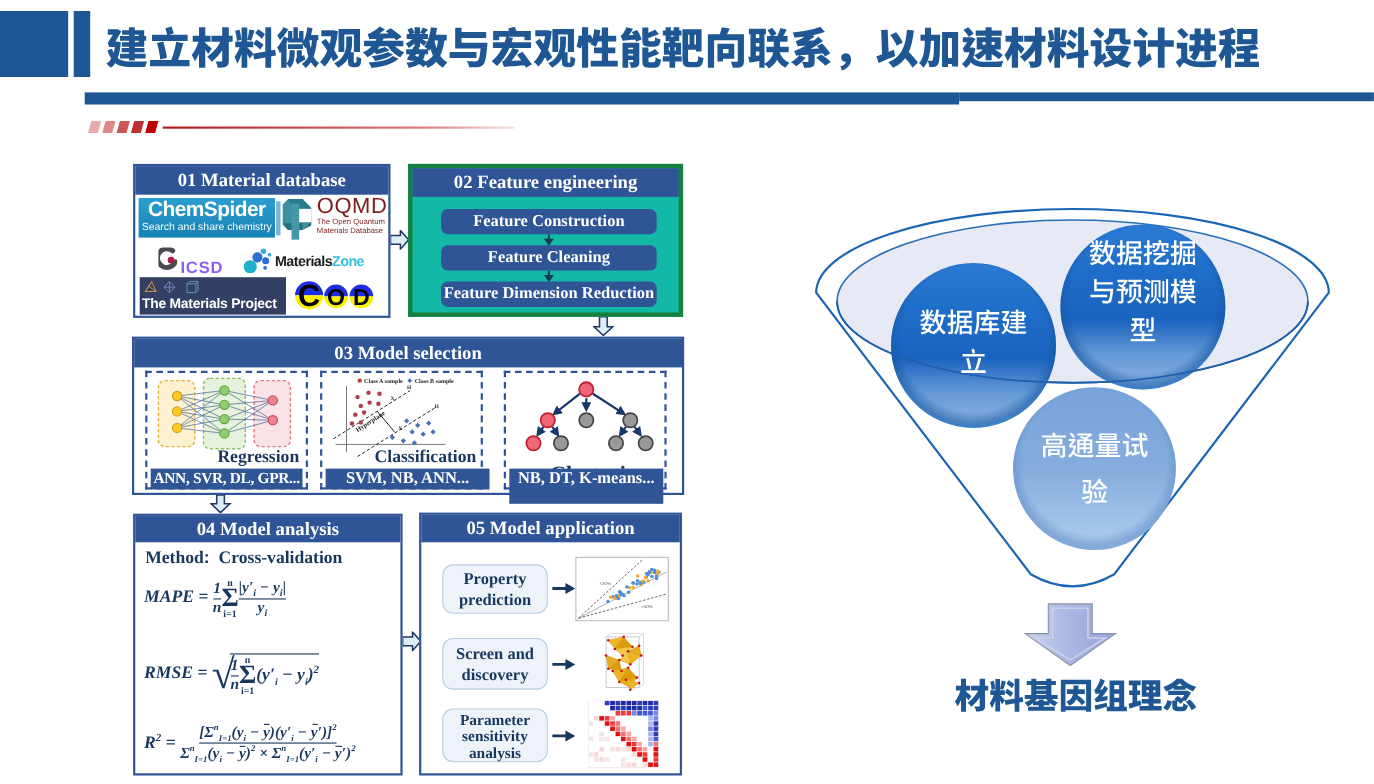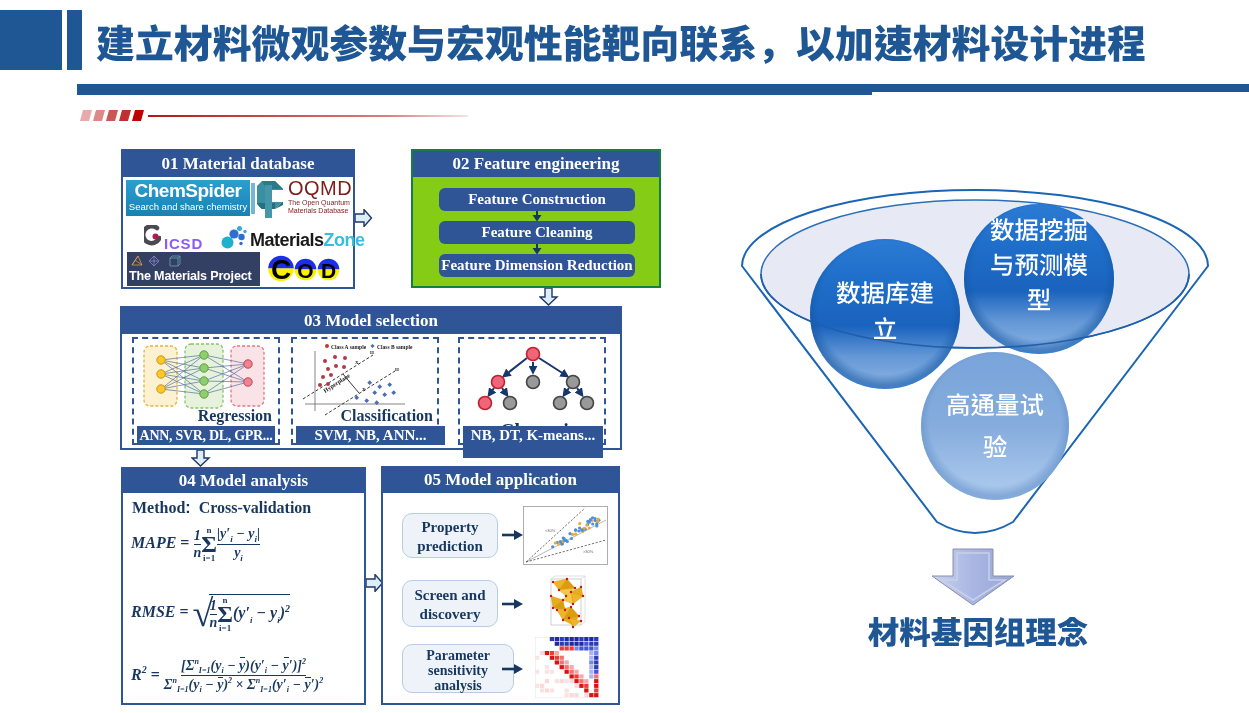--- a/index.html
+++ b/index.html
@@ -79,21 +79,21 @@
   <div class="abs" style="left:41px;top:84px;font-size:15px;font-weight:bold;color:#8b5cf6;letter-spacing:0.8px;">ICSD</div>
 
   <svg class="abs" style="left:98px;top:73px;" width="26" height="25" viewBox="0 0 26 25">
     <circle cx="6.5" cy="18.5" r="6" fill="#1fb0ce"></circle>
     <circle cx="13" cy="10" r="4.6" fill="#2d6fd1"></circle>
     <circle cx="20.5" cy="13" r="3.2" fill="#2d6fd1"></circle>
     <circle cx="18.5" cy="4.5" r="2.5" fill="#35a9e0"></circle>
     <circle cx="24" cy="7.5" r="1.7" fill="#35a9e0"></circle>
     <circle cx="20" cy="19.5" r="1.7" fill="#2d6fd1"></circle>
   </svg>
-  <div class="abs" style="left:127px;top:79px;font-size:18px;font-weight:bold;color:#1a1a1a;letter-spacing:-0.5px;white-space:nowrap;">Materials<span style="color:#35bee0;">Zone</span></div>
+  <div class="abs" style="left:127px;top:79px;font-size:13px;font-weight:bold;color:#1a1a1a;letter-spacing:-0.5px;white-space:nowrap;">Materials<span style="color:#35bee0;">Zone</span></div>
 
   <div class="abs" style="left:4px;top:101px;width:133px;height:34px;background:#333f63;color:#fff;overflow:hidden;">
     <svg class="abs" style="left:3px;top:2px;" width="70" height="14" viewBox="0 0 70 14">
       <g stroke="#d89b4a" fill="none" stroke-width="0.8">
           <path d="M2 11 L12 11 L8 2 Z M2 11 L8 2 M12 11 L5 6"></path>
         </g>
       <g stroke="#8888cc" fill="none" stroke-width="0.8">
           <path d="M24 2 L29 7 L24 12 L19 7 Z M24 2 L24 12 M19 7 L29 7"></path>
         </g>
       <g stroke="#6ba3b8" fill="none" stroke-width="0.8">
@@ -132,21 +132,21 @@
       <text x="37.5" y="24.5" font-size="21" font-weight="bold" fill="#000" text-anchor="middle" font-family="Liberation Sans">O</text>
       <text x="60.5" y="24.5" font-size="21" font-weight="bold" fill="#000" text-anchor="middle" font-family="Liberation Sans">D</text>
     </svg>
   </div>
 </div>
 
 <svg class="abs" style="left:355px;top:209px;" width="18" height="18" viewBox="0 0 18 18">
   <polygon points="0,5 9,5 9,0.5 16.5,9 9,17.5 9,13 0,13" fill="#ddeef9" stroke="#1f3864" stroke-width="1.4"></polygon>
 </svg>
 
-<div class="abs" style="left:371px;top:149px;width:250px;height:139px;border:2px solid #15803d;background:#84cc16;margin-left:40px;">
+<div class="abs" style="left:371px;top:149px;width:250px;height:139px;border:4px solid #15803d;background:#14b8a6;">
   <div class="hdr" style="height:26px;font-size:17px;line-height:25px;">02 Feature engineering</div>
   <div class="abs hdr" style="left:26px;top:37px;width:196px;height:23px;border-radius:6px;font-size:15px;line-height:22px;">Feature Construction</div>
   <div class="abs hdr" style="left:26px;top:70px;width:196px;height:23px;border-radius:6px;font-size:15px;line-height:22px;">Feature Cleaning</div>
   <div class="abs hdr" style="left:26px;top:103px;width:196px;height:23px;border-radius:6px;font-size:15px;line-height:22px;">Feature Dimension Reduction</div>
   <svg class="abs" style="left:118px;top:60px;" width="12" height="11">
       <path d="M6 0 L6 5" stroke="#17375e" stroke-width="2"></path>
       <polygon points="6,10.5 1.5,4 10.5,4" fill="#17375e"></polygon>
     </svg>
   <svg class="abs" style="left:118px;top:93px;" width="12" height="11">
       <path d="M6 0 L6 5" stroke="#17375e" stroke-width="2"></path>
@@ -308,21 +308,21 @@
 </div>
 
 <svg class="abs" style="left:366px;top:574px;" width="18" height="18" viewBox="0 0 18 18">
   <polygon points="0,5 9,5 9,0.5 16.5,9 9,17.5 9,13 0,13" fill="#ddeef9" stroke="#1f3864" stroke-width="1.4"></polygon>
 </svg>
 
 <div class="abs" style="left:381px;top:466px;width:239px;height:239px;border:2px solid #2f5597;background:#fff;">
   <div class="hdr" style="height:25px;font-size:17px;line-height:24px;">05 Model application</div>
   <div class="abs serif navy" style="left:19px;top:45px;width:96px;height:45px;background:#eef3fa;border:1.5px solid #b8cce4;border-radius:10px;text-align:center;font-size:15px;font-weight:bold;line-height:19px;padding-top:4px;">Property<br>prediction</div>
   <div class="abs serif navy" style="left:19px;top:112px;width:96px;height:47px;background:#eef3fa;border:1.5px solid #b8cce4;border-radius:10px;text-align:center;font-size:15px;font-weight:bold;line-height:19px;padding-top:5px;">Screen and<br>discovery</div>
-  <div class="abs serif navy" style="left:19px;top:176px;width:112px;height:49px;background:#eef3fa;border:1.5px solid #b8cce4;border-radius:10px;text-align:center;font-size:14px;font-weight:bold;line-height:15px;padding-top:3px;">Parameter<br>sensitivity<br>analysis</div>
+  <div class="abs serif navy" style="left:19px;top:176px;width:96px;height:49px;background:#eef3fa;border:1.5px solid #b8cce4;border-radius:10px;text-align:center;font-size:14px;font-weight:bold;line-height:15px;padding-top:3px;">Parameter<br>sensitivity<br>analysis</div>
   <svg class="abs" style="left:119px;top:61px;" width="22" height="12">
       <path d="M0 6 L15 6" stroke="#17375e" stroke-width="2.6" fill="none"></path>
       <polygon points="21,6 12,1 12,11" fill="#17375e"></polygon>
     </svg>
   <svg class="abs" style="left:119px;top:130px;" width="22" height="12">
       <path d="M0 6 L15 6" stroke="#17375e" stroke-width="2.6" fill="none"></path>
       <polygon points="21,6 12,1 12,11" fill="#17375e"></polygon>
     </svg>
   <svg class="abs" style="left:119px;top:195px;" width="22" height="12">
       <path d="M0 6 L15 6" stroke="#17375e" stroke-width="2.6" fill="none"></path>

